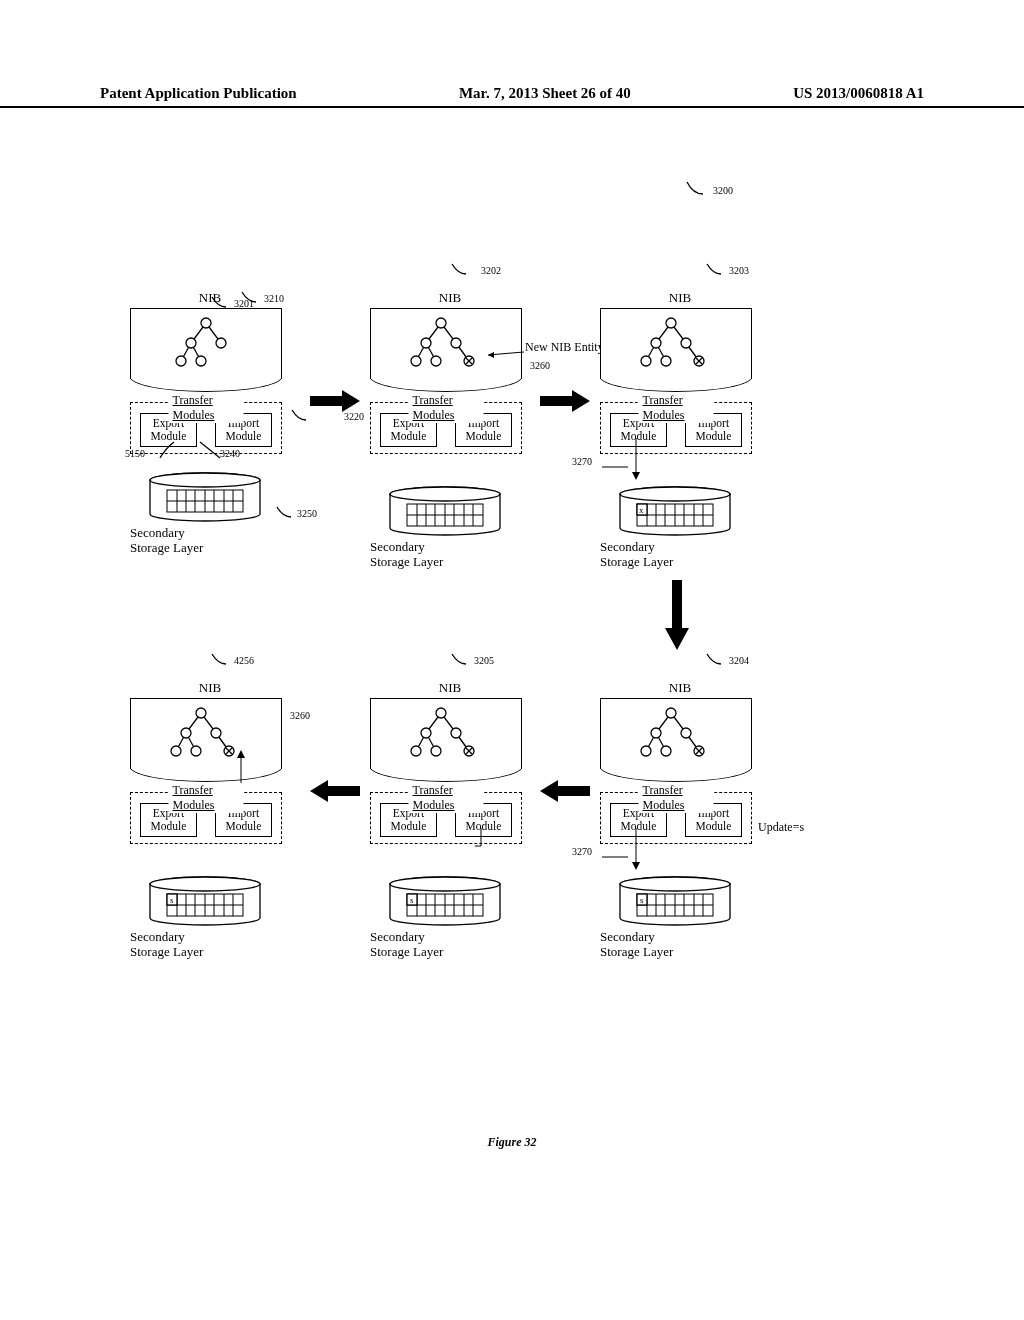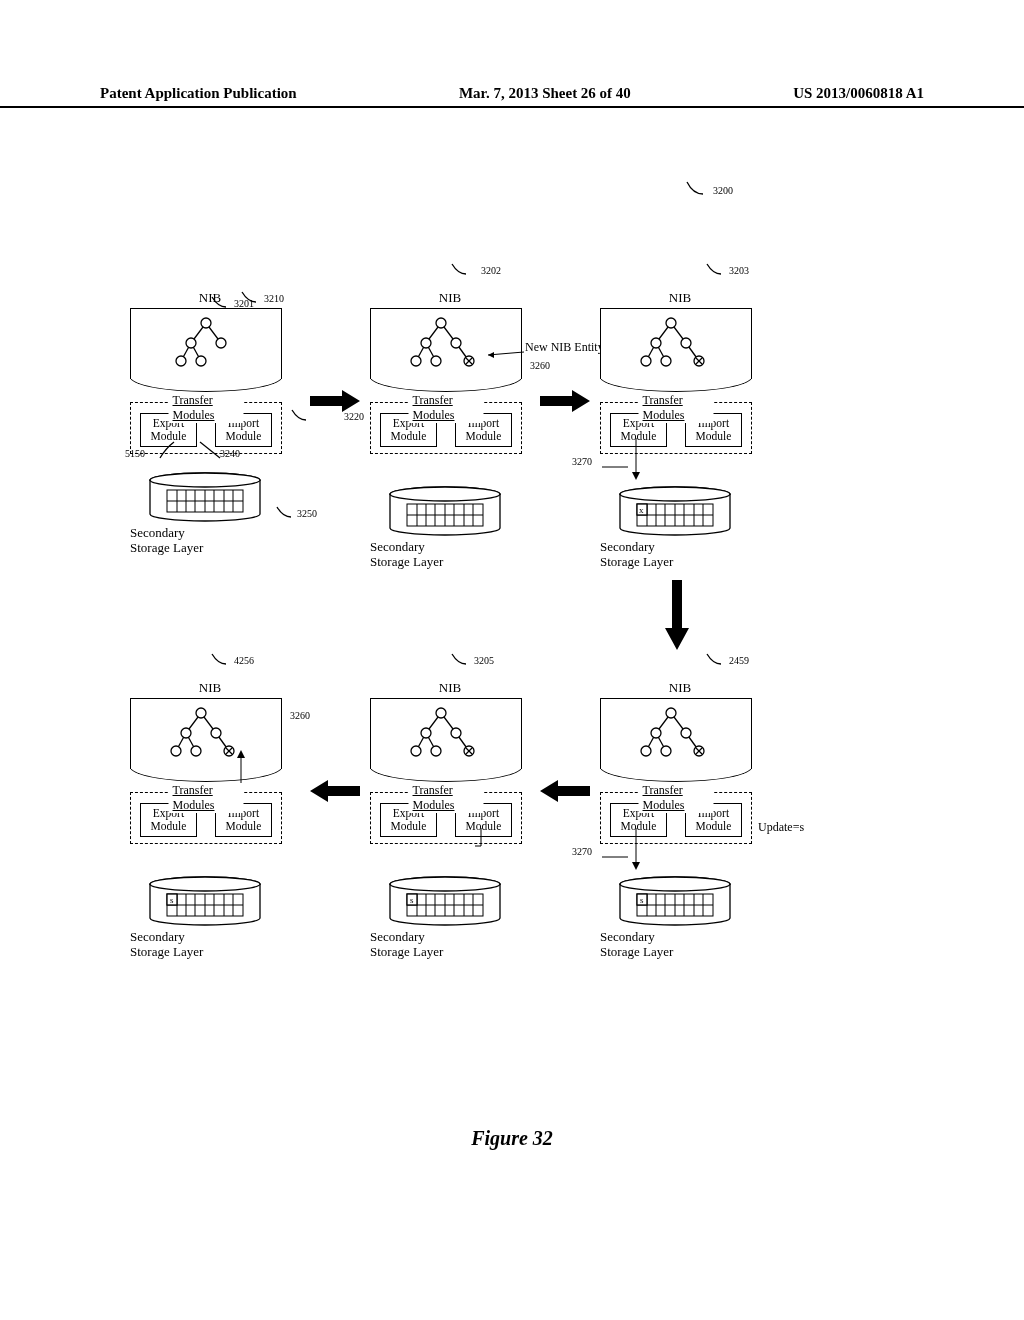--- a/index.html
+++ b/index.html
@@ -115,21 +115,21 @@
     width: 20px;
     height: 60px;
   }
   .figure-caption {
     position: absolute;
     bottom: 170px;
     left: 0; right: 0;
     text-align: center;
     font-style: italic;
     font-weight: bold;
-    font-size: 20px;
+    font-size: 12px;
   }
   .leader {
     position: absolute;
   }
   .annot {
     position: absolute;
     font-size: 12px;
   }
 </style>
 </head>
@@ -533,21 +533,21 @@
     <svg width="50" height="22">
         <polygon points="50,6 18,6 18,0 0,11 18,22 18,16 50,16" fill="#000"></polygon>
       </svg>
   </div>
 
   <div class="stage" style="left:470px; top:460px;">
     <div class="ref" style="top:-28px; left:105px;">
       <svg width="30" height="18">
           <path d="M2 2 Q 8 12 16 12" fill="none" stroke="#000" stroke-width="1.3"></path>
         </svg>
-      <span style="position:absolute;left:24px;top:3px;">2459</span>
+      <span style="position:absolute;left:24px;top:3px;">3204</span>
     </div>
     <div class="nib-label">NIB</div>
     <div class="nib-box">
       <div class="tree">
         <svg width="90" height="55">
           <line x1="40" y1="10" x2="25" y2="30" stroke="#000" stroke-width="1.3"></line>
           <line x1="40" y1="10" x2="55" y2="30" stroke="#000" stroke-width="1.3"></line>
           <line x1="25" y1="30" x2="15" y2="48" stroke="#000" stroke-width="1.3"></line>
           <line x1="25" y1="30" x2="35" y2="48" stroke="#000" stroke-width="1.3"></line>
           <line x1="55" y1="30" x2="68" y2="48" stroke="#000" stroke-width="1.3"></line>

